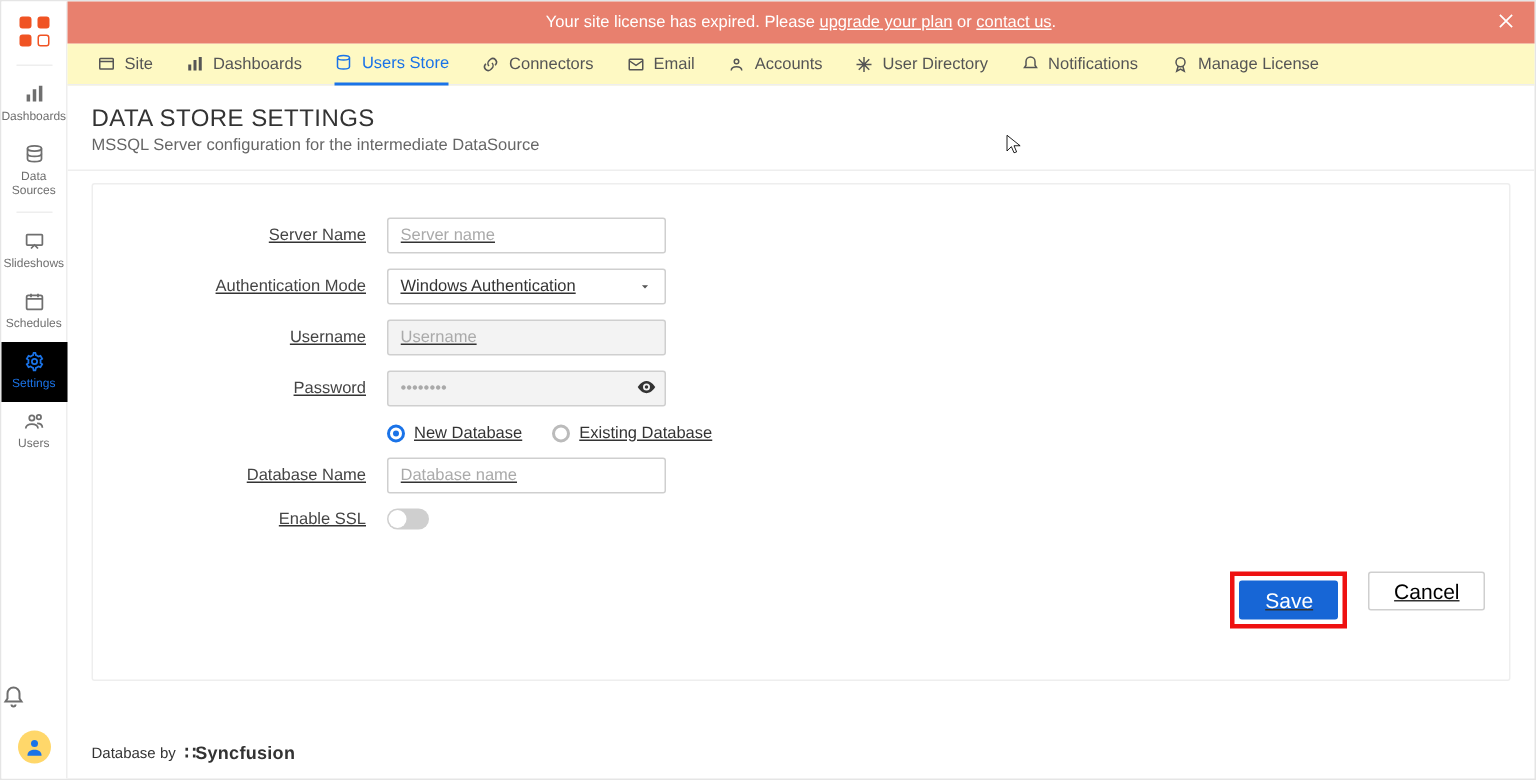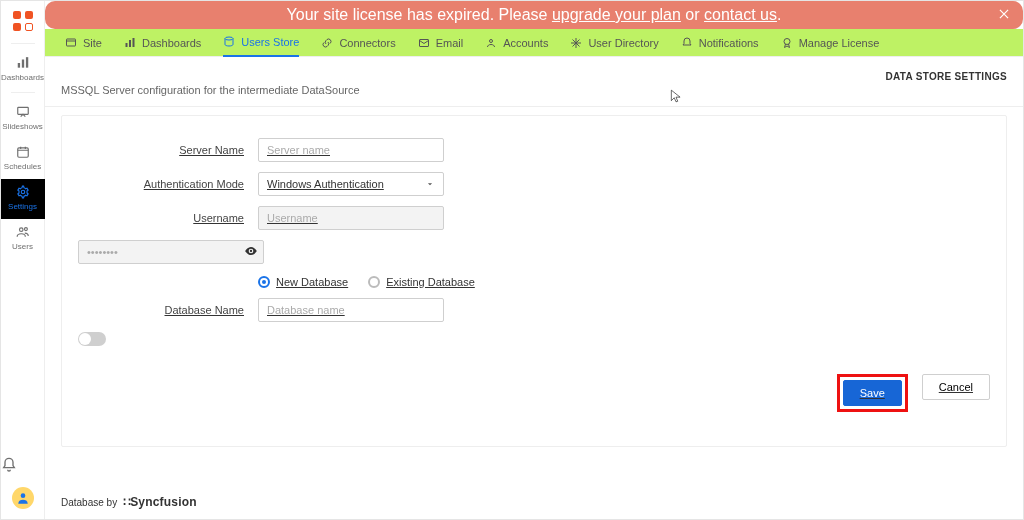--- a/index.html
+++ b/index.html
@@ -17,29 +17,29 @@
   .side-item .ic { display:block; margin:0 auto 3px; color:#6f6f6f; }
   .side-item.active { background:#000000; color:#1a73e8; }
   .side-item.active .ic { color:#1a73e8; }
   .side-bottom { margin-top:auto; width:44px; text-align:center; padding-bottom:10px; }
   .side-bottom .bell{ margin-bottom:14px; color:#6f6f6f; cursor:pointer;}
   .avatar { width:22px; height:22px; border-radius:50%; background:#ffd76a; display:flex; align-items:center; justify-content:center; margin:0 auto; cursor:pointer;}
   .avatar svg{color:#1a73e8;}
 
   
   .main { flex:1; display:flex; flex-direction:column; }
-  .banner { background:#e8806e; color:#fff; font-size:16px; height:28px; line-height:28px; text-align:center; position:relative;border-radius:10px; }
+  .banner { background:#e8806e; color:#fff; font-size:11px; height:28px; line-height:28px; text-align:center; position:relative; }
   .banner a { color:#fff; text-decoration:underline; cursor:pointer; }
   .banner .close { position:absolute; right:12px; top:6px; cursor:pointer; }
-  .tabs { height:28px; display:flex; align-items:center; gap:22px; padding-left:20px; border-bottom:1px solid #eee; font-size:11px; background:#bef264;}
+  .tabs { height:28px; display:flex; align-items:center; gap:22px; padding-left:20px; border-bottom:1px solid #eee; font-size:11px; background:#fef9c3;}
   .tab { display:flex; align-items:center; gap:6px; color:#555; height:28px; cursor:pointer; }
   .tab.active { color:#1a73e8; border-bottom:2px solid #1a73e8; }
   .tab .ti{color:inherit;}
   .content { flex:1; padding:14px 16px 0 16px; overflow:auto; }
-  .title { font-size:10px; font-weight:700; letter-spacing:.3px;text-align:right; }
+  .title { font-size:16px; font-weight:400; letter-spacing:.3px; }
   .subtitle { font-size:11px; color:#666; margin:2px 0 10px; }
   .hr { height:1px; background:#eee; margin:0 -16px 0; }
   .panel { border:1px solid #eee; border-radius:2px; margin-top:8px; background:#fff; padding:22px 16px 30px; position:relative;text-decoration:underline; }
 
   .form { width:560px; }
   .row { display:flex; align-items:center; margin-bottom:10px; }
   .row label { width:180px; text-align:right; padding-right:14px; font-size:11px; color:#444; }
   .ctl { width:186px; height:24px; border:1px solid #cfcfcf; border-radius:2px; font-size:11px; padding:0 8px; color:#333; }
   .ctl::placeholder{color:#aaa;}
   .ctl[disabled]{ background:#f3f3f3; color:#aaa; }
@@ -49,21 +49,21 @@
   .pw-wrap .eye{ position:absolute; right:6px; top:4px; cursor:pointer; color:#333;}
   .radio-row { display:flex; align-items:center; gap:20px; margin-left:180px; margin-bottom:10px; font-size:11px;margin-top:12px;}
   .radio { display:flex; align-items:center; gap:6px; cursor:pointer;}
   .rdot{ width:12px; height:12px; border-radius:50%; border:2px solid #bbb; display:inline-block; position:relative;}
   .radio.sel .rdot{ border-color:#1a73e8;}
   .radio.sel .rdot::after{content:""; position:absolute; inset:2px; border-radius:50%; background:#1a73e8;}
   .toggle{ width:28px; height:14px; background:#cfcfcf; border-radius:8px; position:relative; cursor:pointer;}
   .toggle::after{content:""; position:absolute; left:1px; top:1px; width:12px; height:12px; background:#fff; border-radius:50%;}
 
   .actions { display:flex; justify-content:flex-end; gap:14px; padding:18px 0 4px; }
-  .btn { height:26px; padding:0 16px; font-size:11px; border-radius:2px; border:1px solid #cfcfcf; background:#fff; cursor:pointer; }
+  .btn { height:26px; padding:0 16px; font-size:14px; border-radius:2px; border:1px solid #cfcfcf; background:#fff; cursor:pointer; }
   .btn.primary{ background:#1766d6; color:#fff; border-color:#1766d6;}
   .hl { border:3px solid #e11; padding:3px; display:inline-flex;}
 
   .footer { display:flex; align-items:center; justify-content:space-between; padding:10px 16px; font-size:10px; color:#666; }
   .footer .r { display:flex; align-items:center; gap:6px; color:#333;}
   .sfs { font-weight:700; font-size:12px; letter-spacing:.2px;}
   .sfs::before{content:"∷ "; letter-spacing:-2px;}
 
   .cursor { position:absolute; left:668px; top:86px; pointer-events:none; }
   svg{display:block;}
@@ -82,20 +82,28 @@
       </div>
     <div class="side-sep"></div>
 
     <div class="side-item">
       <svg class="ic" width="14" height="14" viewBox="0 0 24 24" fill="currentColor">
           <rect x="3" y="12" width="4" height="8"></rect>
           <rect x="10" y="6" width="4" height="14"></rect>
           <rect x="17" y="2" width="4" height="18"></rect>
         </svg>
       <span>Dashboards</span>
+    </div>
+    <div class="side-item">
+      <svg class="ic" width="14" height="14" viewBox="0 0 24 24" fill="none" stroke="currentColor" stroke-width="2">
+          <ellipse cx="12" cy="5" rx="8" ry="3"></ellipse>
+          <path d="M4 5v6c0 1.7 3.6 3 8 3s8-1.3 8-3V5"></path>
+          <path d="M4 11v6c0 1.7 3.6 3 8 3s8-1.3 8-3v-6"></path>
+        </svg>
+      <span>Data Sources</span>
     </div>
     <div class="side-sep"></div>
     <div class="side-item">
       <svg class="ic" width="14" height="14" viewBox="0 0 24 24" fill="none" stroke="currentColor" stroke-width="2">
           <rect x="3" y="4" width="18" height="12" rx="1"></rect>
           <path d="M8 20l4-4 4 4"></path>
         </svg>
       <span>Slideshows</span>
     </div>
     <div class="side-item">
@@ -235,20 +243,21 @@
                 </svg>
             </div>
           </div>
 
           <div class="row">
             <label>Username</label>
             <input class="ctl" disabled="" placeholder="Username" style="">
           </div>
 
           <div class="row">
+            <label>Password</label>
             <div class="pw-wrap">
               <input class="ctl" disabled="" style="width: 186px;" value="••••••••">
               <span class="eye">
                 <svg width="14" height="14" viewBox="0 0 24 24" fill="currentColor">
                     <path d="M12 5C6 5 2 12 2 12s4 7 10 7 10-7 10-7-4-7-10-7zm0 11a4 4 0 1 1 0-8 4 4 0 0 1 0 8z"></path>
                     <circle cx="12" cy="12" r="2"></circle>
                   </svg>
               </span>
             </div>
           </div>
@@ -263,20 +272,21 @@
                 <span>Existing Database</span>
               </div>
           </div>
 
           <div class="row">
             <label>Database Name</label>
             <input class="ctl" placeholder="Database name" style="">
           </div>
 
           <div class="row">
+            <label>Enable SSL</label>
             <div class="toggle"></div>
           </div>
         </div>
 
         <div class="actions">
           <span class="hl">
             <button class="btn primary">Save</button>
           </span>
           <button class="btn">Cancel</button>
         </div>

